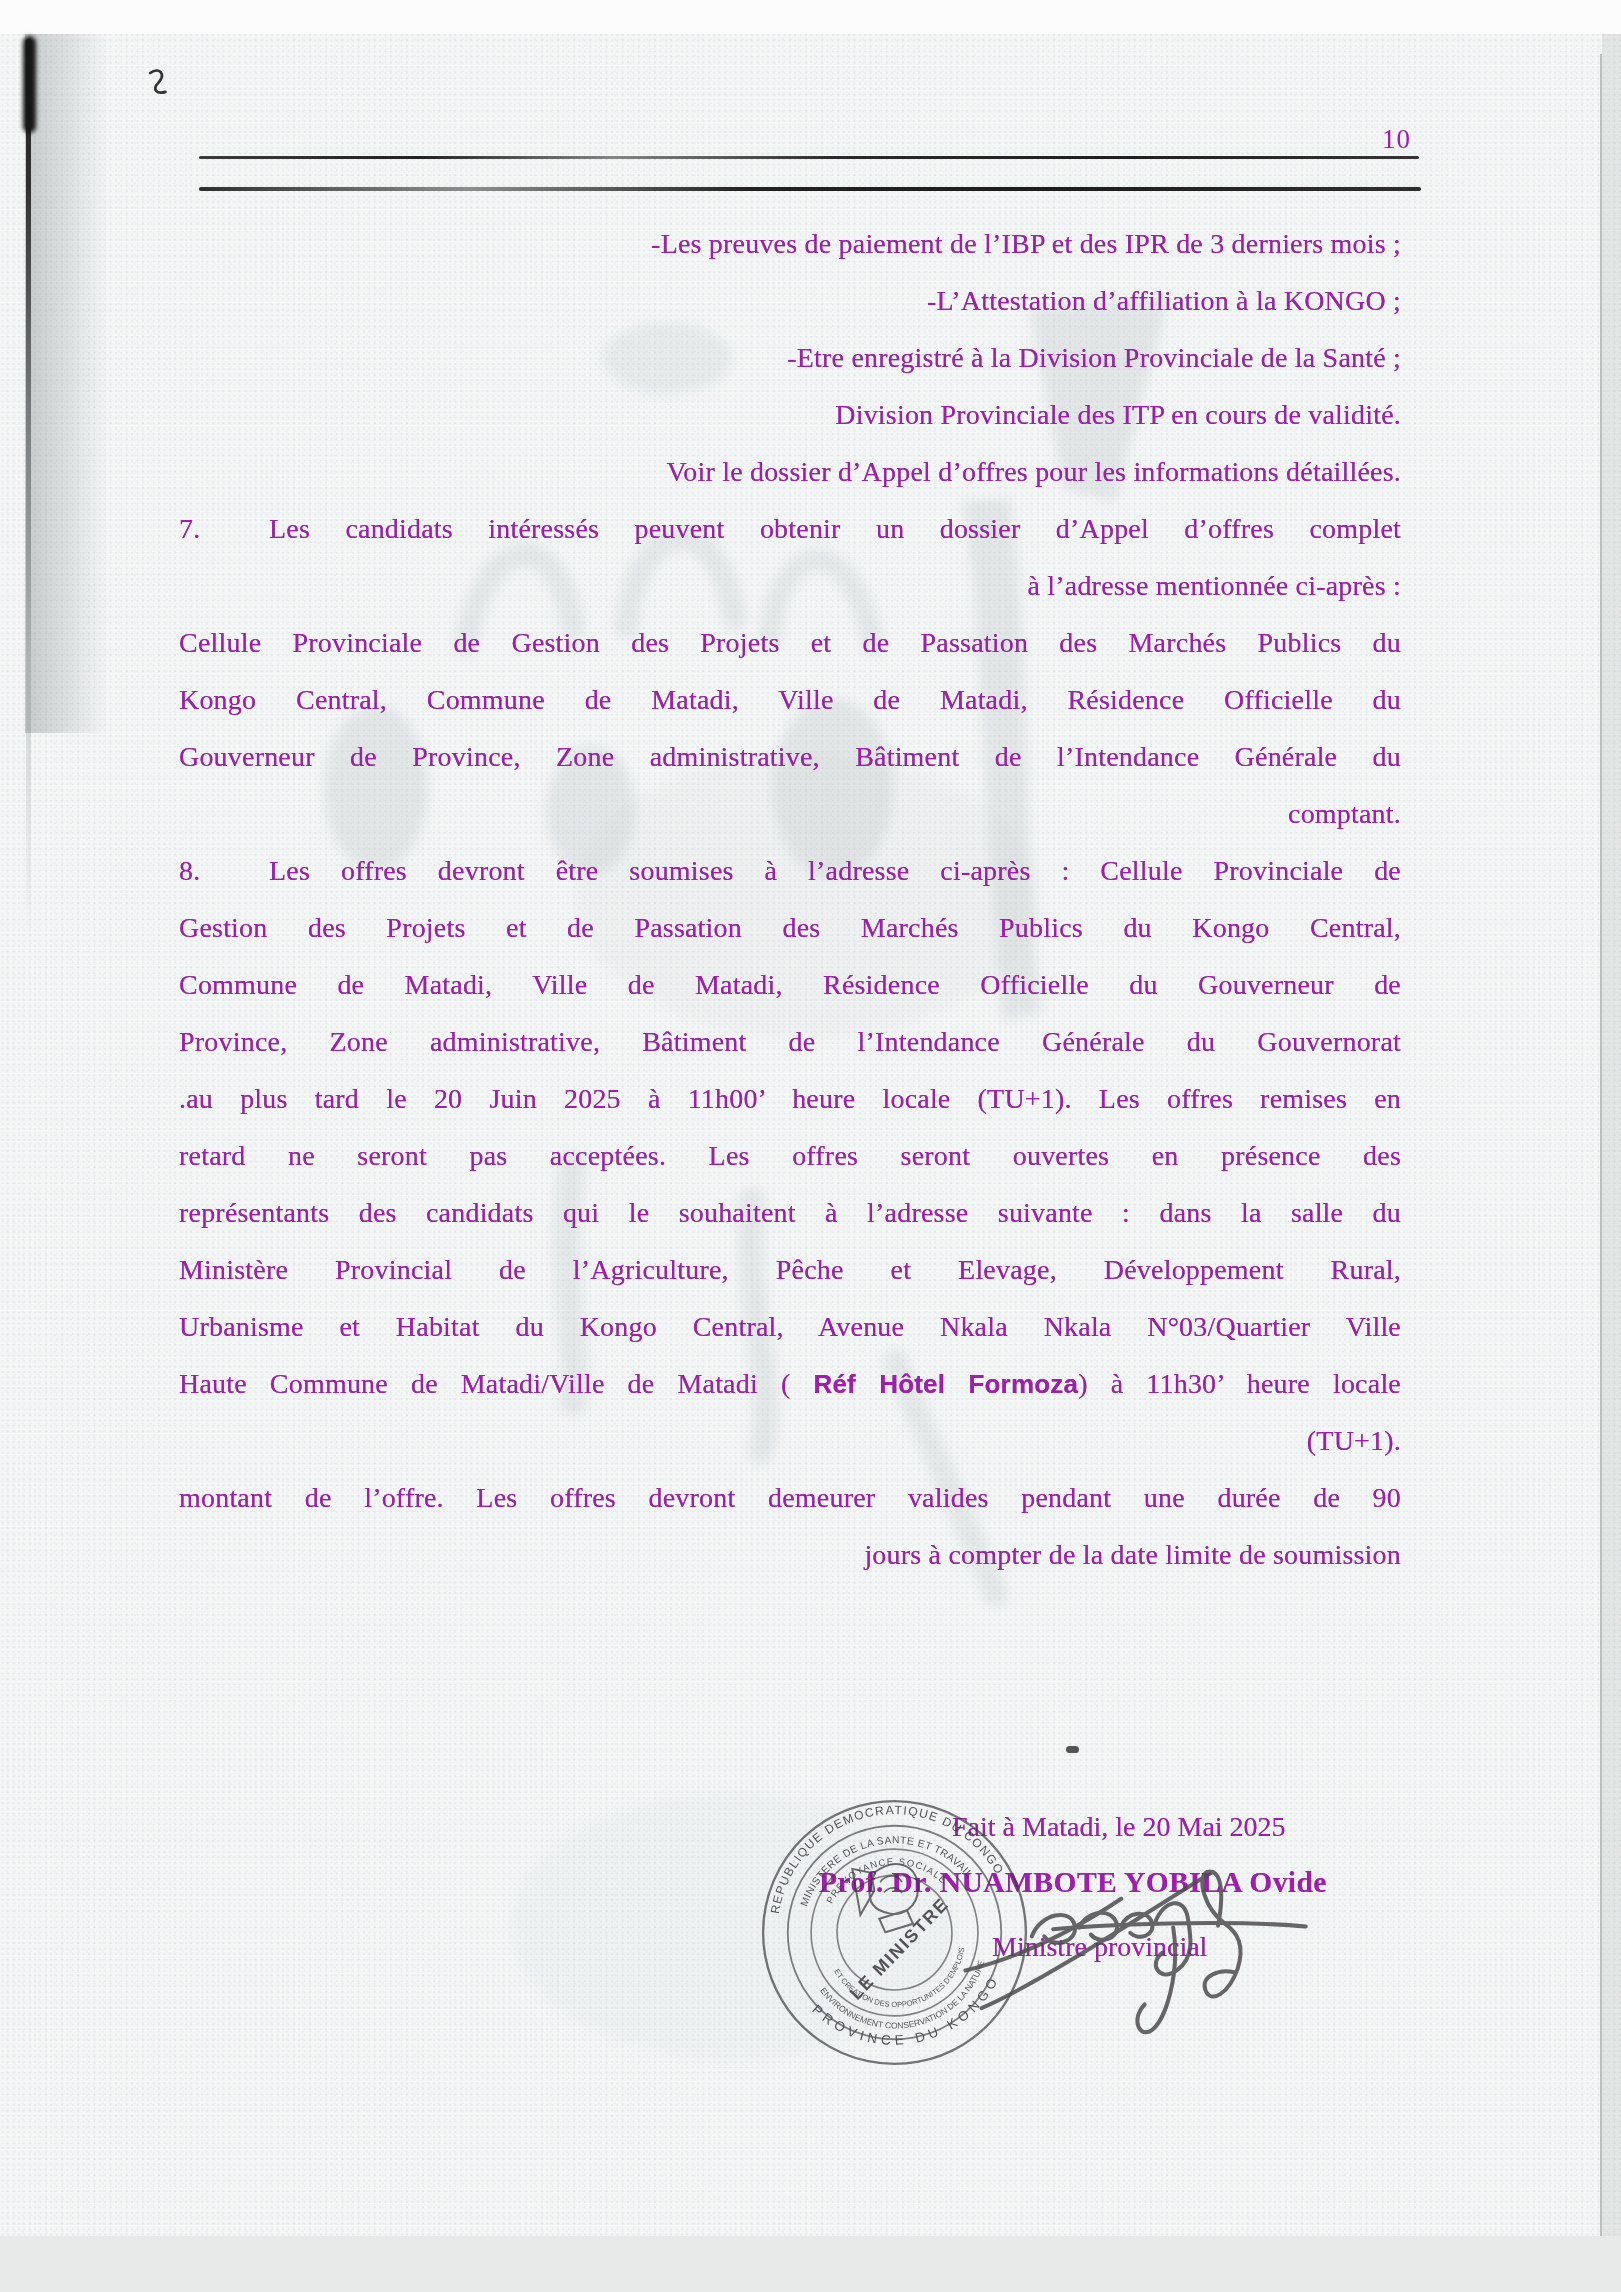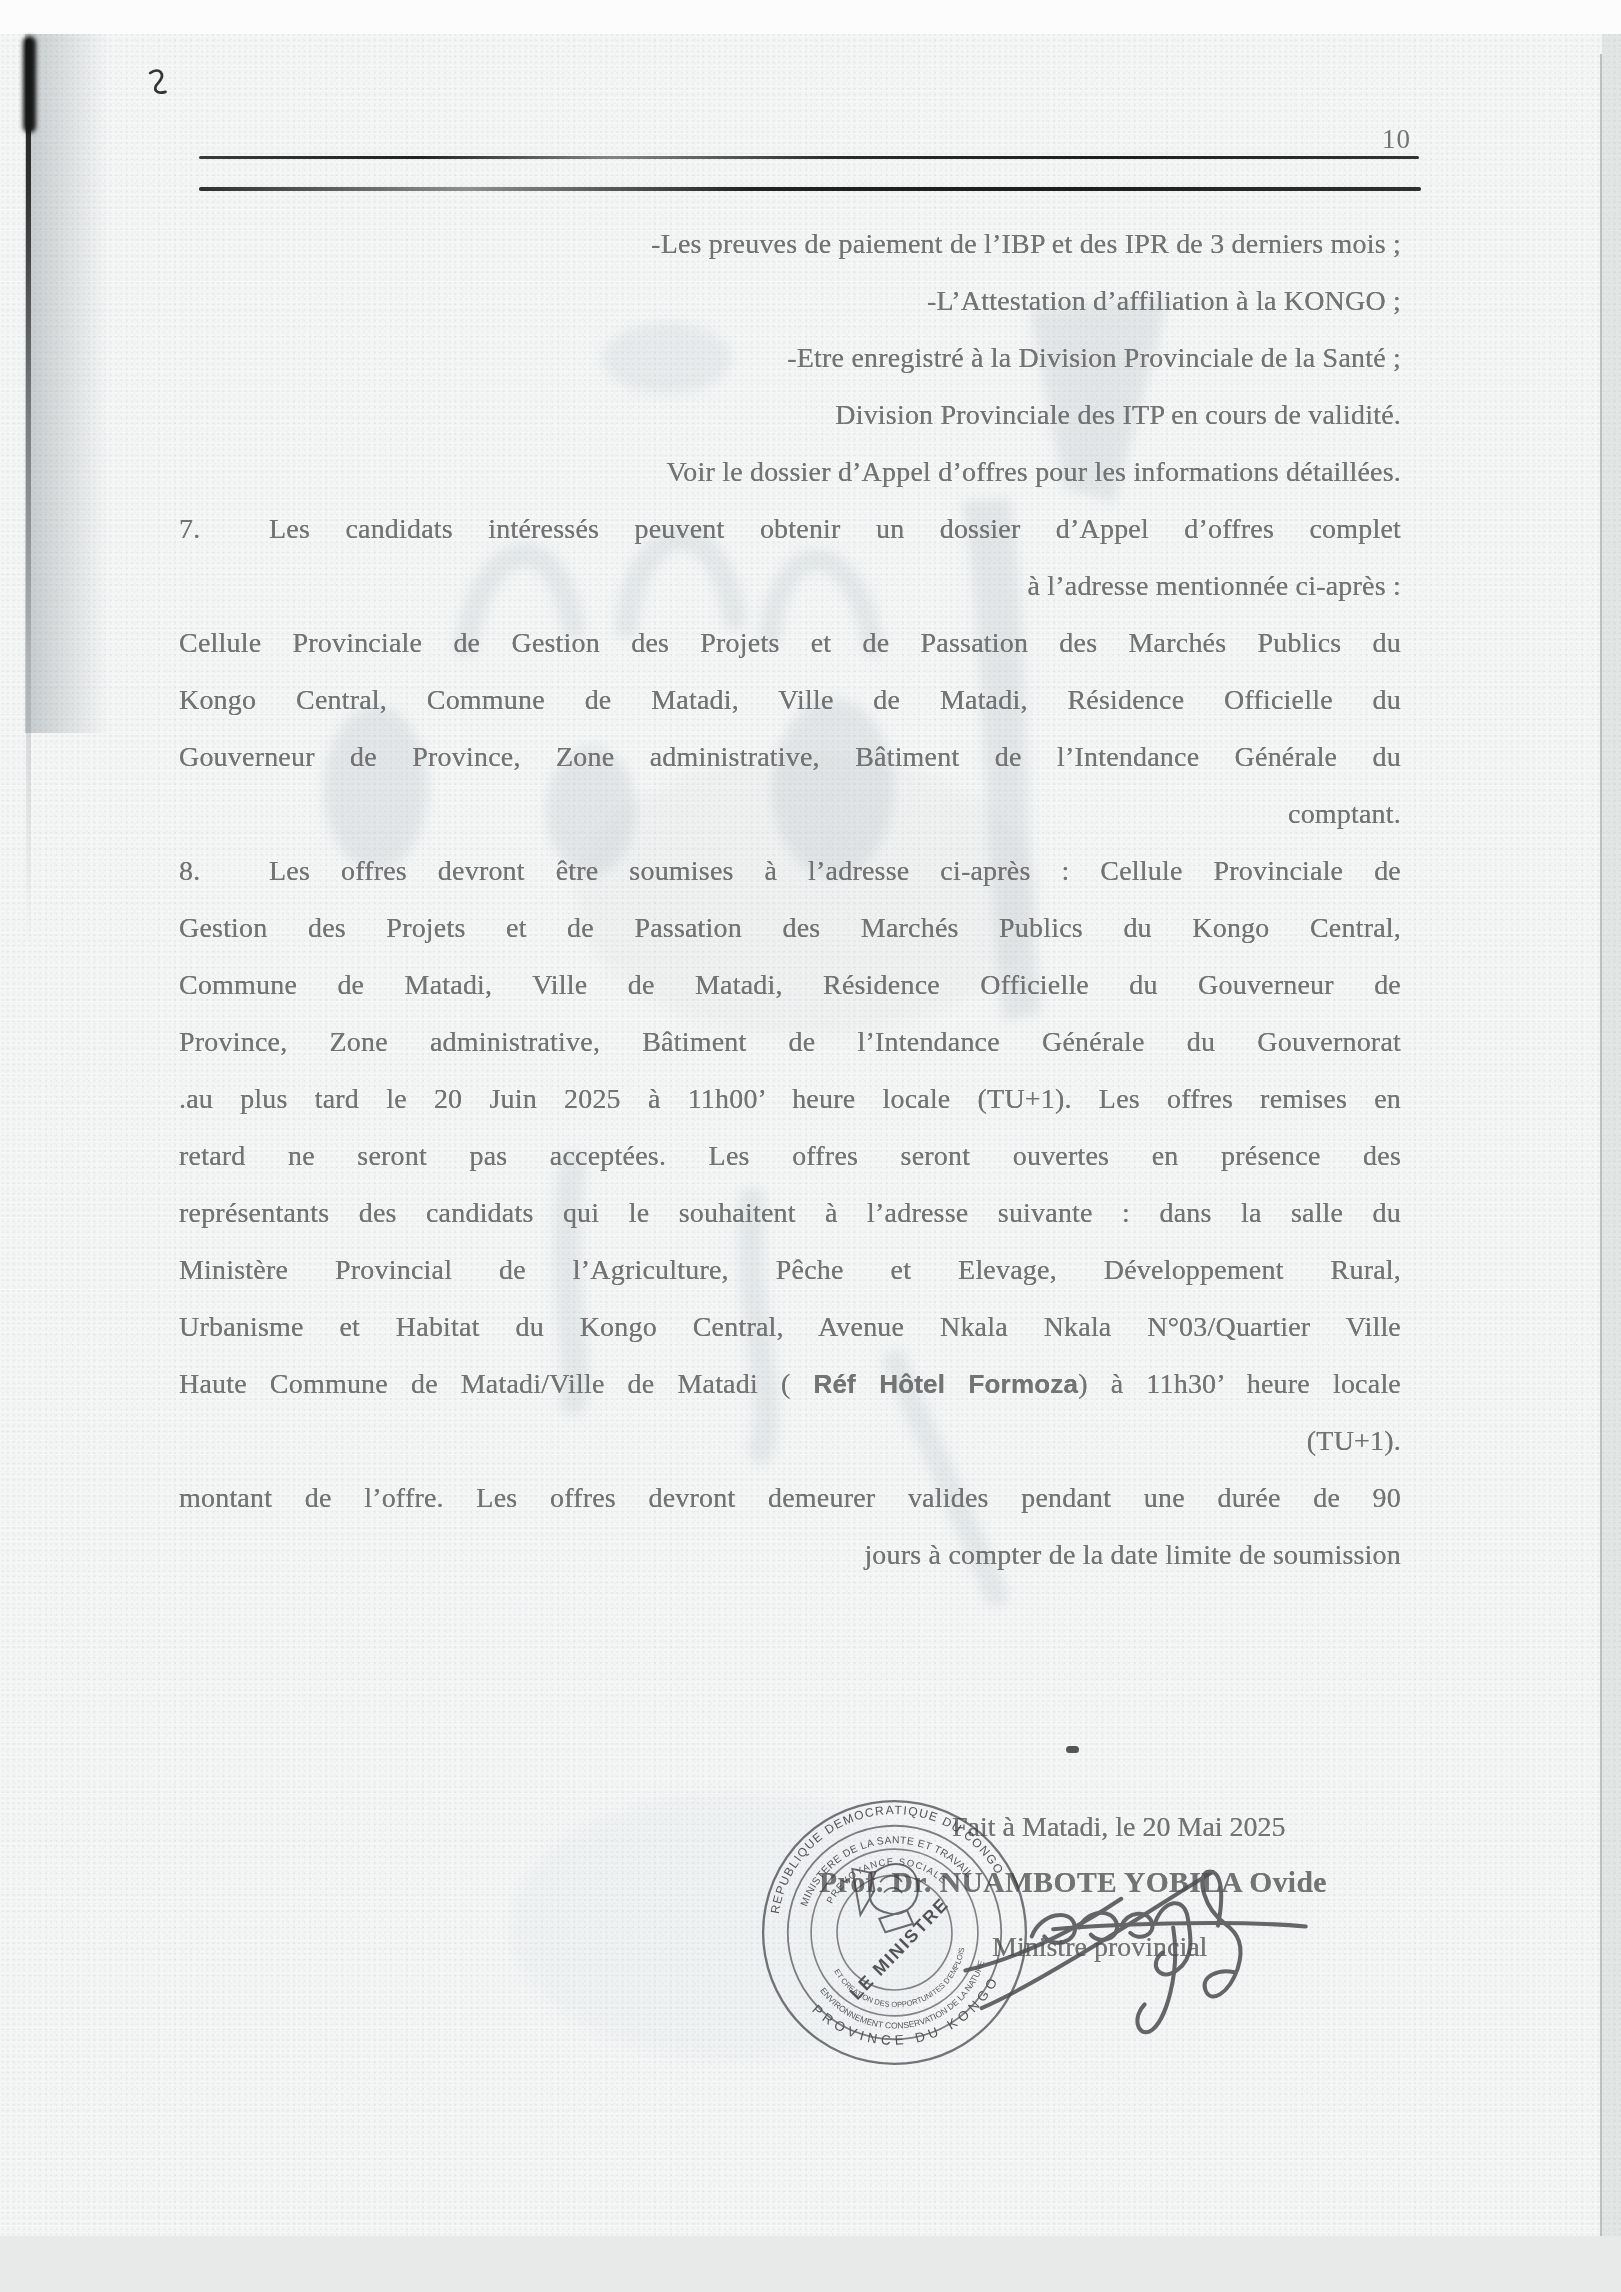--- a/index.html
+++ b/index.html
@@ -1,17 +1,17 @@
 <!DOCTYPE html>
 <html style="font-size:14.3px"><head>
 <meta charset="utf-8">
 <style>
   html,body{margin:0;padding:0;background:#e8eae9;}
   .page{position:relative;width:1621px;height:2236px;overflow:hidden;
-        background:#f2f5f4;font-family:"Liberation Serif","DejaVu Serif",serif;color:#737373;}
+        background:#f2f5f4;font-family:"Liberation Serif","DejaVu Serif",serif;color:#a21caf;}
   
   .texture{position:absolute;inset:0;
     background-image:
       radial-gradient(rgba(110,130,150,.11) 0.9px, transparent 1.2px),
       radial-gradient(rgba(120,140,160,.07) 0.9px, transparent 1.1px),
       repeating-linear-gradient(to bottom, rgba(255,255,255,.35) 0 0.9px, rgba(0,0,0,0) 0.9px 3.6px);
     background-size:5.4px 5.4px, 8px 8px, auto;
     background-position:0 0, 2.7px 3.6px, 0 0;}
   .topband{position:absolute;left:0;top:0;width:100%;height:34px;background:#fbfcfb;}
   .bottomstrip{position:absolute;left:0;top:2283px;width:100%;height:9.9px;background:#a8a39a;}

